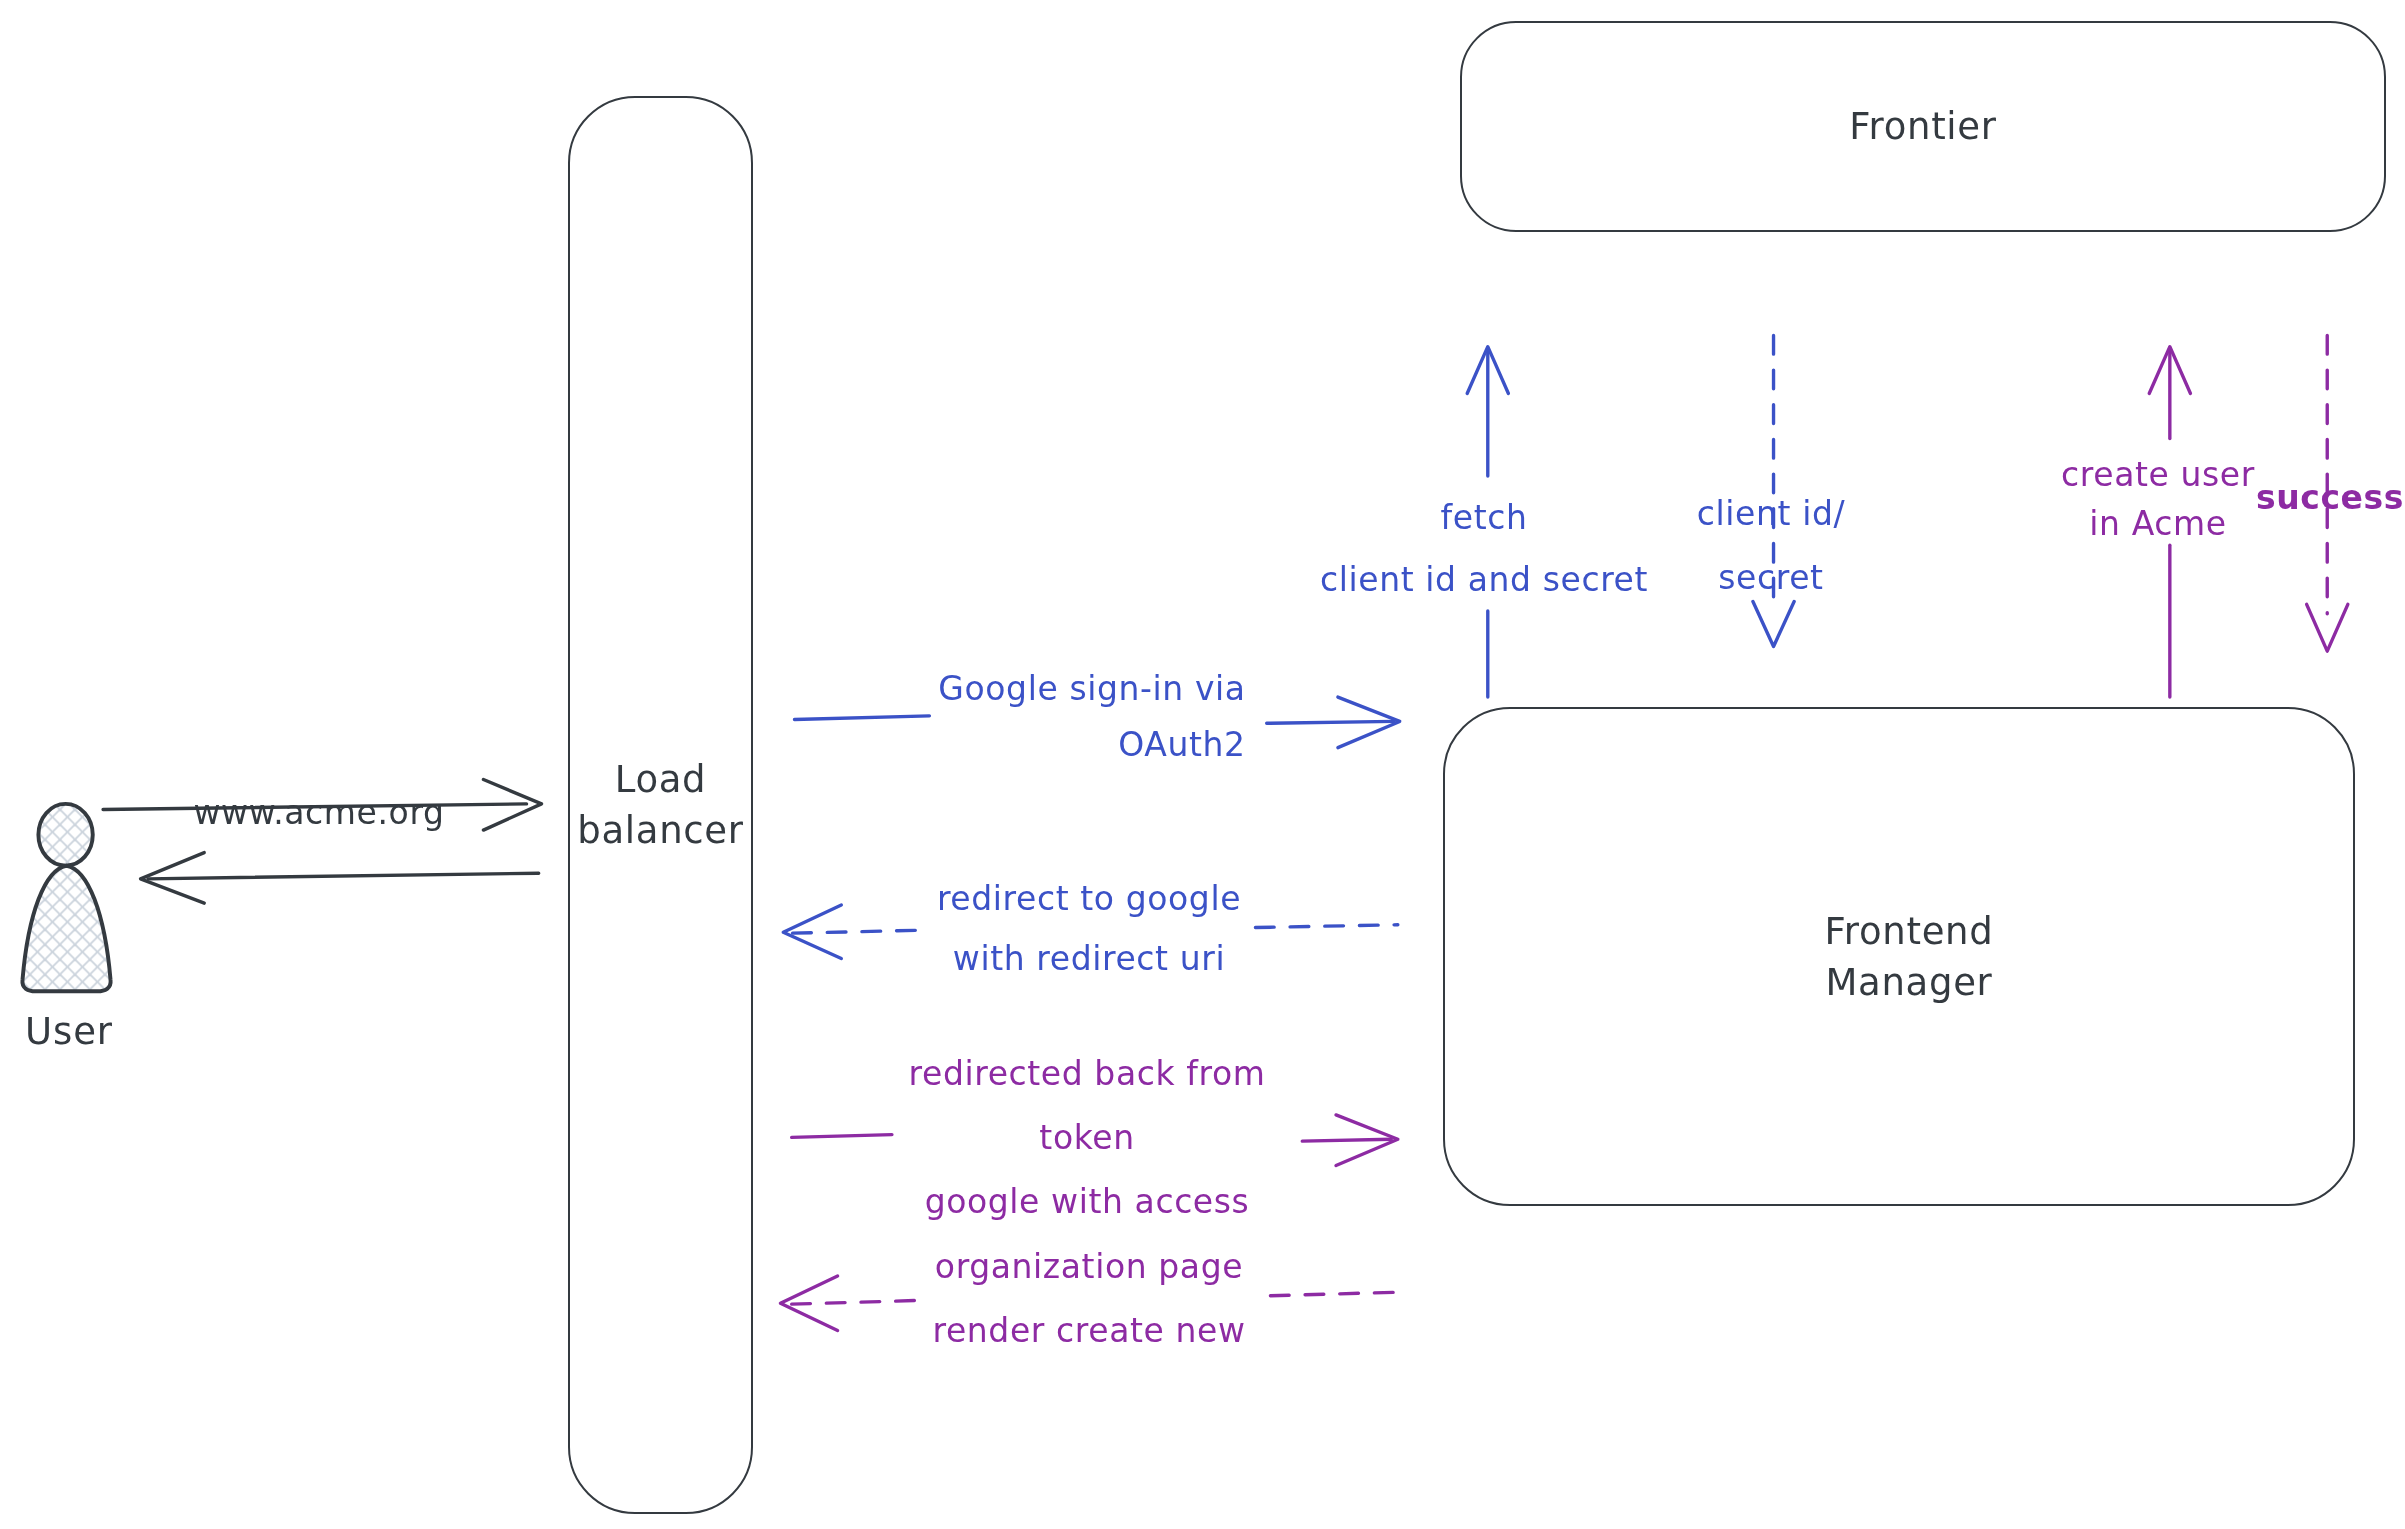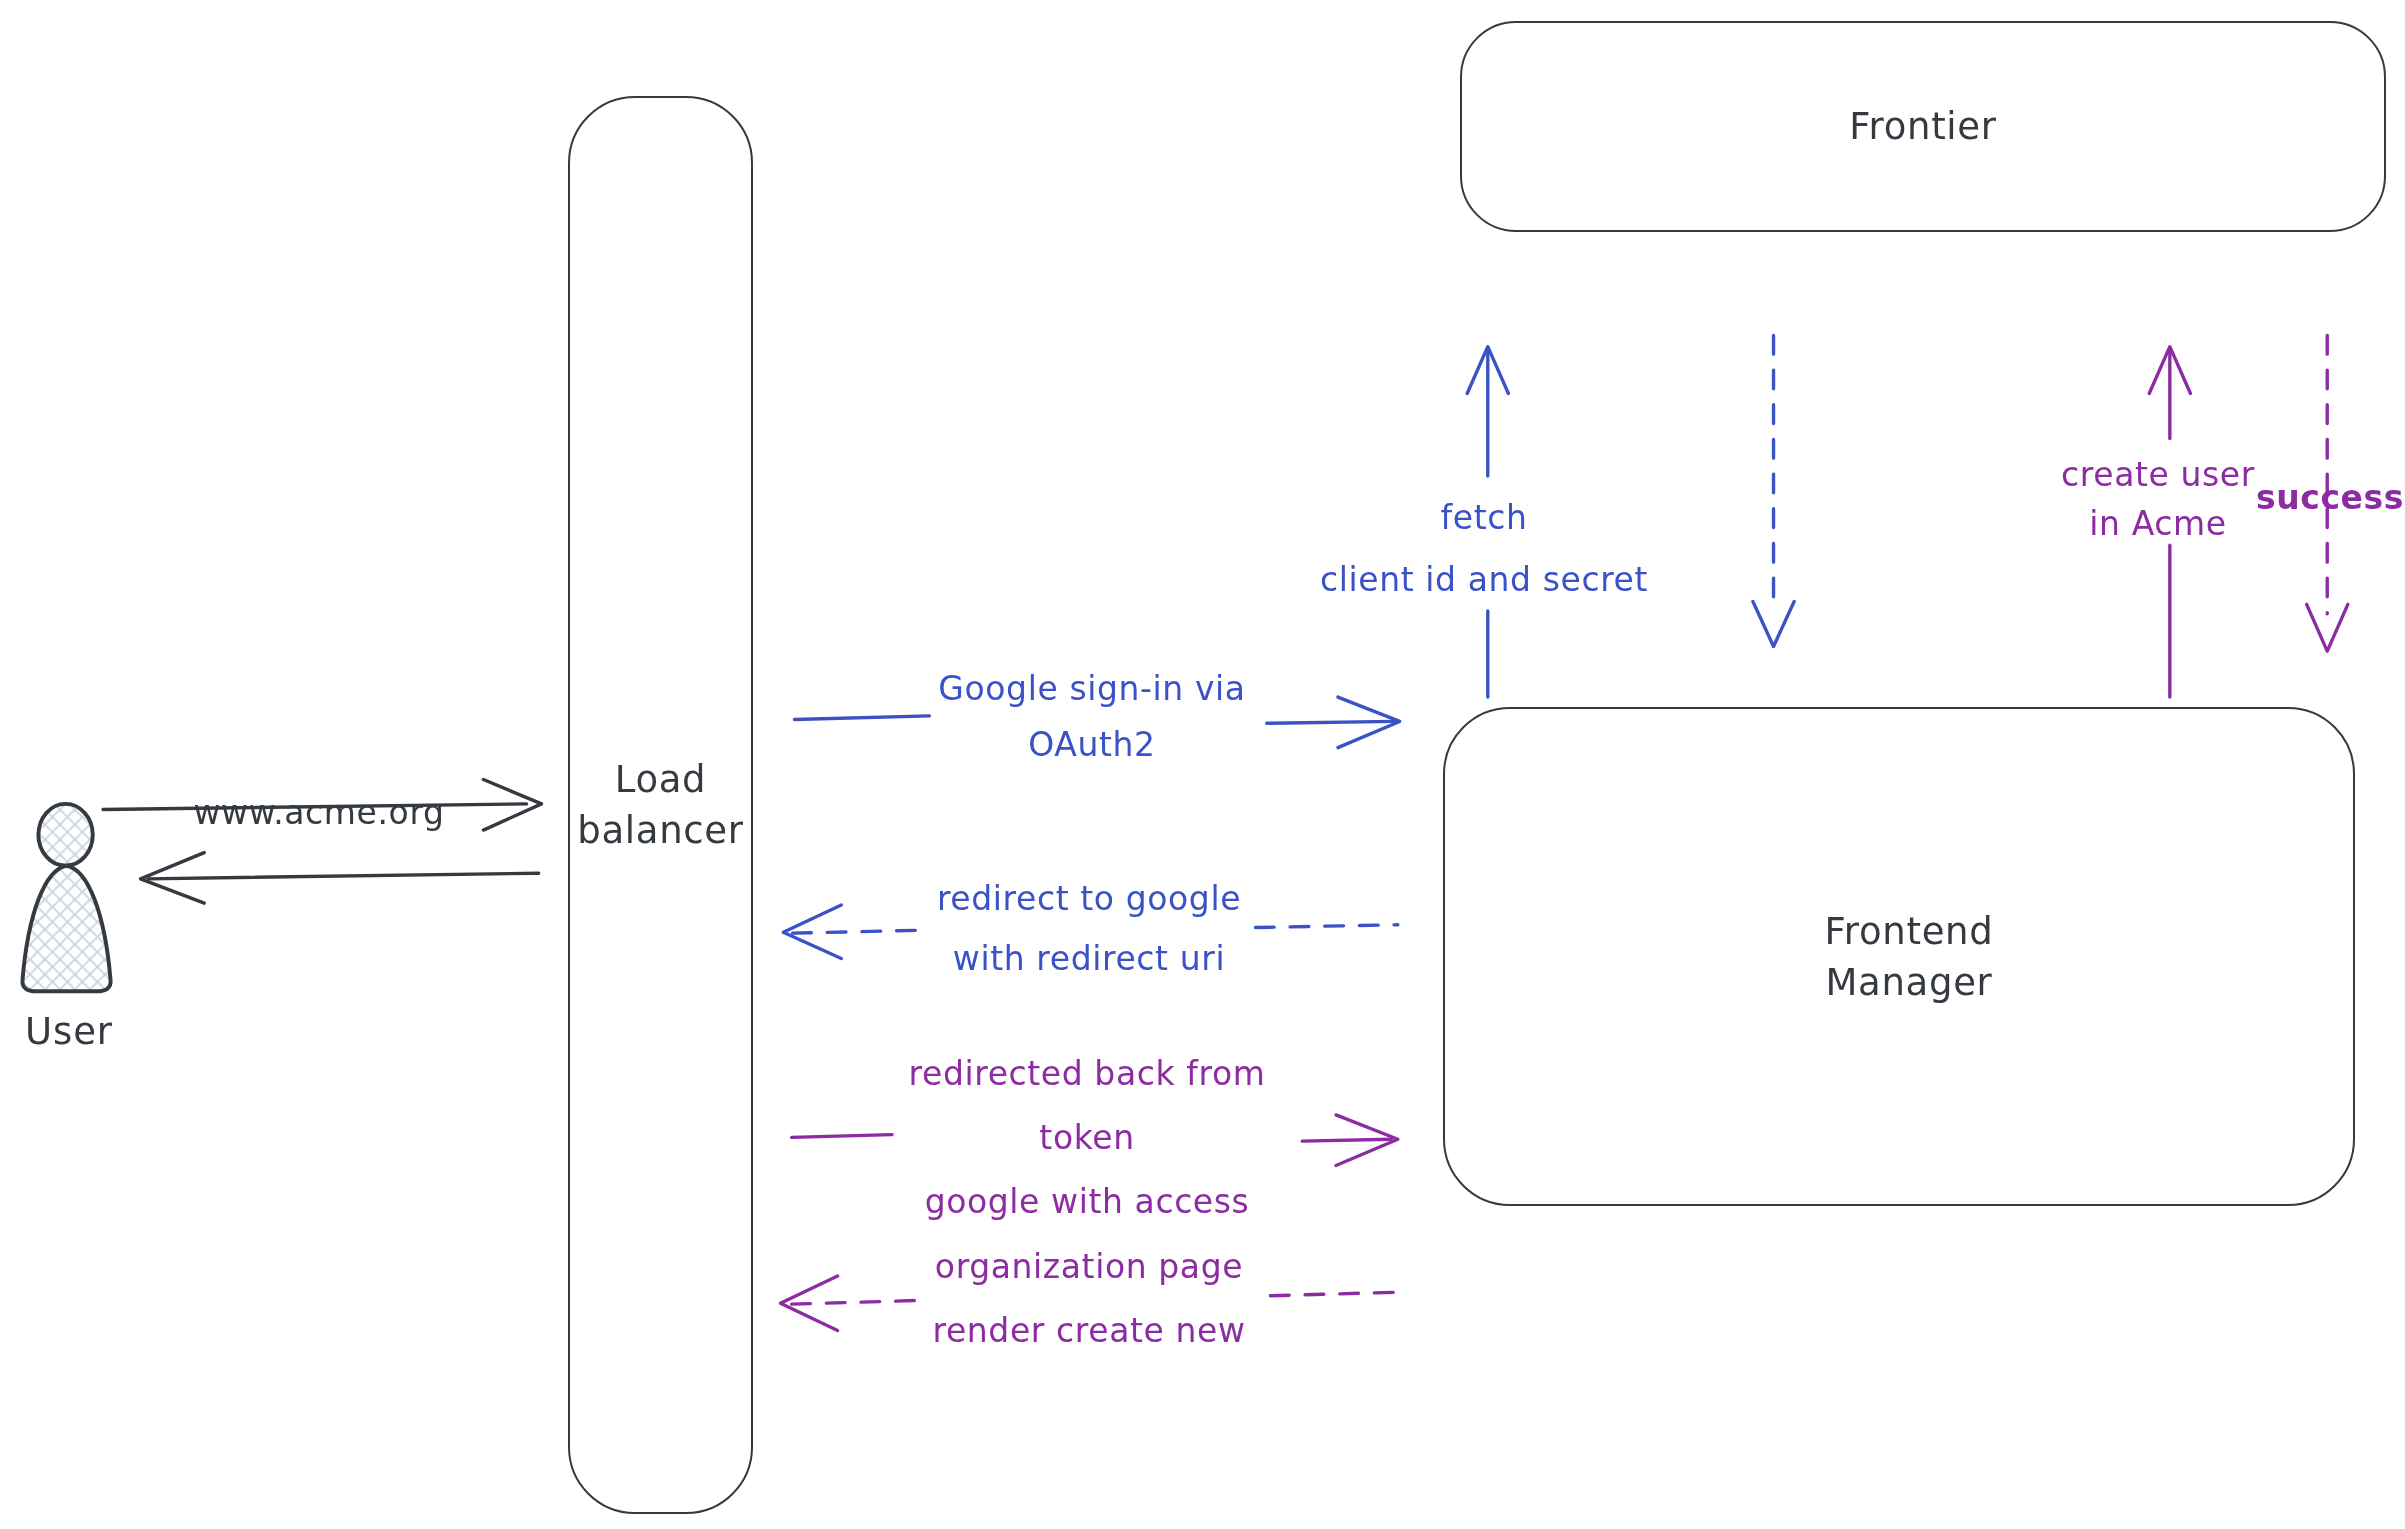--- a/index.html
+++ b/index.html
@@ -131,21 +131,21 @@
     <div class="nline">Frontend</div>
     <div class="nline">Manager</div>
   </div>
 
   <div class="actor-label" style="left:69px;top:1010px;">User</div>
 
   <div class="lbl ink" style="left:319px;top:792px;line-height:41px;">
     <div>www.acme.org</div>
   </div>
 
-  <div class="lbl blue" style="left:1092px;top:661px;line-height:56px;">
+  <div class="lbl blue" style="left:1092px;top:661px;line-height:56px;text-align:right;">
     <div>Google sign-in via</div>
     <div>OAuth2</div>
   </div>
 
   <div class="lbl blue" style="left:1089px;top:869px;line-height:60px;">
     <div>redirect to google</div>
     <div>with redirect uri</div>
   </div>
 
   <div class="lbl purple" style="left:1087px;top:1042px;line-height:64px;">
@@ -157,20 +157,24 @@
   <div class="lbl purple" style="left:1089px;top:1235px;line-height:64px;">
     <div>organization page</div>
     <div>render create new</div>
   </div>
 
   <div class="lbl blue" style="left:1484px;top:487px;line-height:62px;">
     <div>fetch</div>
     <div>client id and secret</div>
   </div>
 
+  <div class="lbl blue" style="left:1771px;top:482px;line-height:64px;">
+    <div>client id/</div>
+    <div>secret</div>
+  </div>
 
   <div class="lbl purple" style="left:2158px;top:450px;line-height:49px;">
     <div>create user</div>
     <div>in Acme</div>
   </div>
 
   <div class="lbl purple" style="left:2330px;top:477px;line-height:41px;font-weight:bold;">
     <div>success</div>
   </div>
 

